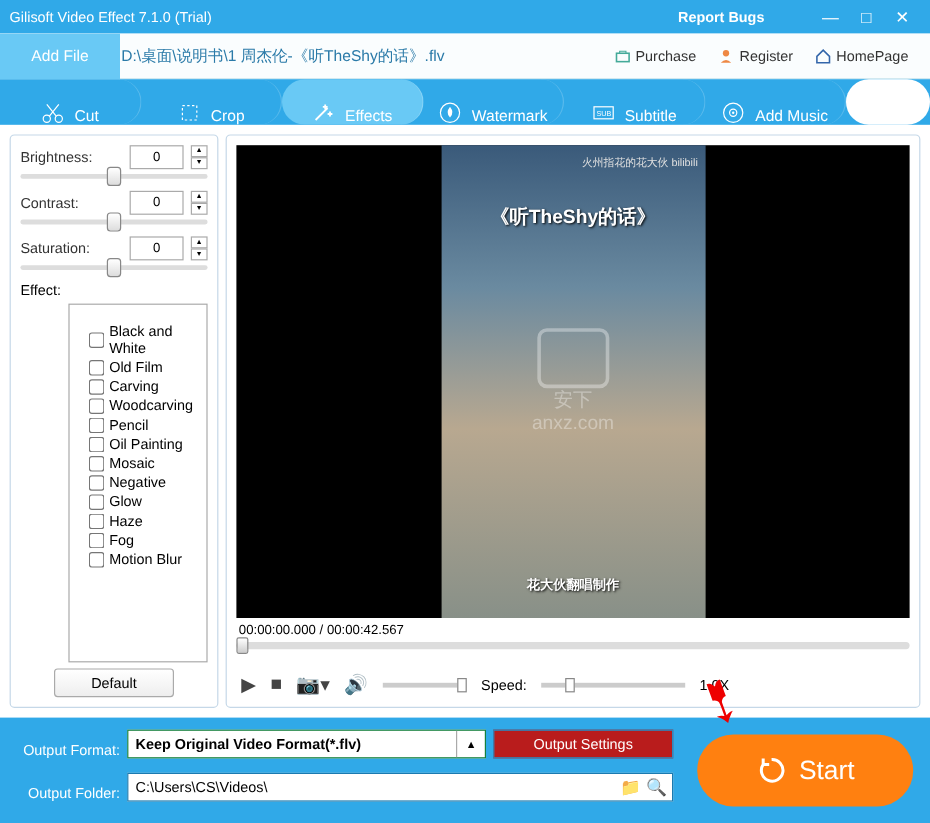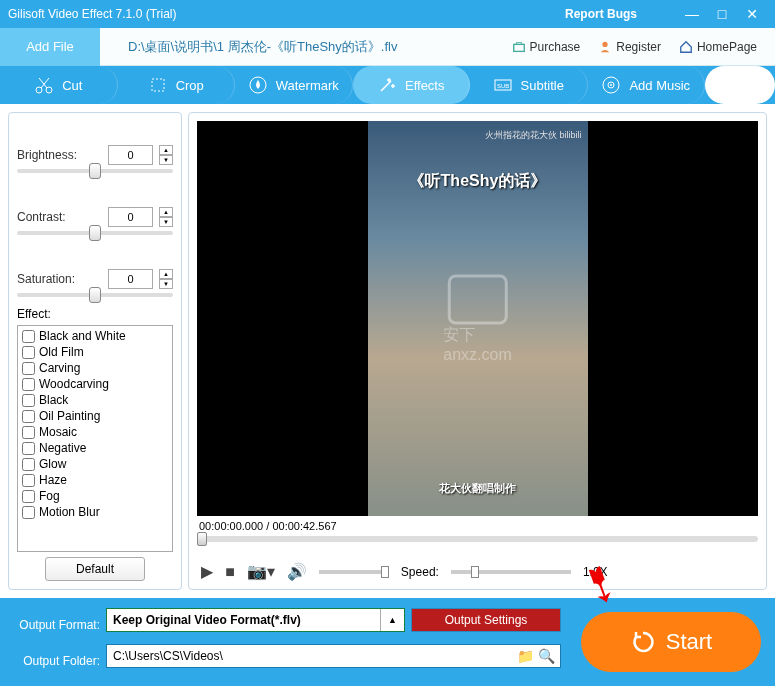--- a/index.html
+++ b/index.html
@@ -5,56 +5,56 @@
 * { margin: 0; padding: 0; box-sizing: border-box; font-family: Arial, sans-serif; }
 body { width: 775px; height: 686px; background: #fff; overflow: hidden; }
 
 .titlebar { height: 28px; background: #30a9e8; display: flex; align-items: center; padding: 0 8px; color: #fff; font-size: 12px; }
 .titlebar-title { flex: 1; font-weight: bold; }
 .titlebar-report { margin-right: 40px; font-weight: bold; cursor: pointer; }
 .titlebar-btn { width: 30px; text-align: center; cursor: pointer; font-size: 14px; }
 
 .toolbar1 { height: 38px; background: #fafdfe; border-bottom: 1px solid #d0e8f0; display: flex; align-items: center; }
 .add-file-btn { height: 38px; width: 100px; background: #69c9f5; color: #fff; display: flex; align-items: center; justify-content: center; font-size: 13px; cursor: pointer; }
-.file-path { flex: 1; padding: 0 28px; color: #2a7aa8; font-size: 13px; }
+.file-path { flex: 1; padding: 0 1px; color: #2a7aa8; font-size: 13px; }
 .link-item { display: flex; align-items: center; gap: 4px; margin-right: 18px; color: #333; font-size: 12px; cursor: pointer; }
 .link-icon { width: 14px; height: 14px; }
 
 .tabs { height: 38px; background: #30a9e8; display: flex; }
-.tab { flex: 1; display: flex; align-items: center; justify-content: center; gap: 8px; color: #fff; font-size: 13px; cursor: pointer; border-right: 1px solid rgba(255,255,255,0.2); border-radius: 19px; }
+.tab { flex: 1; display: flex; align-items: flex-end; justify-content: center; gap: 8px; color: #fff; font-size: 13px; cursor: pointer; border-right: 1px solid rgba(255,255,255,0.2); border-radius: 19px; }
 .tab.active { background: #69c9f5; }
 .tab.last { background: #fff; border: none; max-width: 70px; }
 .tab-icon { width: 20px; height: 20px; }
 
 .main { display: flex; padding: 8px; gap: 6px; height: 494px; }
 .left-panel { width: 174px; border: 1px solid #c5d8e8; border-radius: 4px; padding: 8px; display: flex; flex-direction: column; }
 .slider-group { margin-bottom: 10px; }
-.slider-row { display: flex; align-items: center; gap: 6px; margin-bottom: 4px; margin-top: 24px; }
+.slider-row { display: flex; align-items: center; gap: 6px; margin-bottom: 4px; }
 .slider-label { font-size: 12px; color: #333; flex: 1; }
 .slider-input { width: 45px; height: 20px; border: 1px solid #aaa; text-align: center; font-size: 11px; }
 .spinner-btns { display: flex; flex-direction: column; width: 14px; }
 .spinner-btn { height: 10px; border: 1px solid #aaa; font-size: 6px; text-align: center; line-height: 8px; cursor: pointer; }
 .slider-track { width: 100%; height: 4px; background: #ddd; position: relative; border-radius: 2px; }
 .slider-thumb { position: absolute; width: 12px; height: 16px; background: linear-gradient(#fff,#ddd); border: 1px solid #888; border-radius: 3px; top: -6px; left: 50%; transform: translateX(-50%); }
 
 .effect-section { flex: 1; display: flex; flex-direction: column; }
 .effect-label { font-size: 12px; margin-bottom: 4px; }
-.effect-list { border: 1px solid #aaa; flex: 1; overflow: auto; padding: 2px; }
+.effect-list { border: 1px solid #aaa; flex: 1; overflow: auto; padding: 14px; margin-left: 40px; }
 .effect-item { display: flex; align-items: center; gap: 4px; font-size: 12px; padding: 1px 2px; }
 .effect-chk { width: 13px; height: 13px; }
 .default-btn { margin-top: 5px; width: 100px; height: 24px; align-self: center; border: 1px solid #aaa; background: linear-gradient(#fff,#eee); border-radius: 3px; font-size: 12px; cursor: pointer; }
 
 .right-panel { flex: 1; border: 1px solid #c5d8e8; border-radius: 4px; padding: 8px; display: flex; flex-direction: column; }
 .video-area { flex: 1; background: #000; position: relative; display: flex; justify-content: center; }
 .video-frame { width: 220px; height: 100%; background: linear-gradient(180deg,#3a5a7a 0%,#6a8aa0 30%,#b8a890 60%,#889088 100%); position: relative; overflow: hidden; }
 .video-toptext { position: absolute; top: 8px; right: 6px; color: #e0e0e0; font-size: 9px; }
 .video-title1 { position: absolute; top: 50px; width: 100%; text-align: center; color: #fff; font-size: 16px; font-weight: bold; text-shadow: 1px 1px 2px #000; }
 .video-title2 { position: absolute; top: 78px; width: 100%; text-align: center; color: #fff; font-size: 13px; font-weight: bold; text-shadow: 1px 1px 2px #000; }
 .video-title3 { position: absolute; bottom: 20px; width: 100%; text-align: center; color: #fff; font-size: 11px; font-weight: bold; text-shadow: 1px 1px 2px #000; }
-.watermark { position: absolute; top: 50%; left: 50%; transform: translate(-50%,-50%); color: rgba(255,255,255,0.35); font-size: 16px; }
+.watermark { position: absolute; top: 50%; left: 50%; transform: translate(-50%,-50%); color: rgba(255,255,255,0.35); font-size: 16px; text-align: center; }
 .watermark-box { width: 60px; height: 50px; border: 3px solid rgba(255,255,255,0.35); border-radius: 8px; margin: 0 auto; }
 
 .time-row { font-size: 11px; padding: 4px 2px; }
 .progress-track { height: 6px; background: #ddd; border-radius: 3px; position: relative; margin-bottom: 20px; }
 .progress-thumb { position: absolute; left: 0; top: -4px; width: 10px; height: 14px; background: linear-gradient(#fff,#ccc); border: 1px solid #888; border-radius: 2px; }
 
 .controls-row { display: flex; align-items: center; gap: 12px; padding: 0 4px; }
 .ctrl-icon { font-size: 16px; color: #444; cursor: pointer; }
 .vol-track { width: 70px; height: 4px; background: #ccc; position: relative; }
 .vol-thumb { position: absolute; right: 0; top: -4px; width: 8px; height: 12px; background: #fff; border: 1px solid #888; }
@@ -124,32 +124,32 @@
         <path d="M7 13 L15 3 M13 13 L5 3" stroke="#fff"></path>
       </svg>
     <span>Cut</span>
   </div>
   <div class="tab">
     <svg class="tab-icon" viewBox="0 0 20 20">
         <rect x="4" y="4" width="12" height="12" fill="none" stroke="#fff" stroke-dasharray="2"></rect>
       </svg>
     <span>Crop</span>
   </div>
+  <div class="tab active">
+    <svg class="tab-icon" viewBox="0 0 20 20">
+        <path d="M4 16 L14 6 M12 3 L12 7 M10 5 L14 5 M16 9 L16 13 M14 11 L18 11" stroke="#fff" stroke-width="1.5"></path>
+      </svg>
+    <span>Effects</span>
+  </div>
   <div class="tab">
     <svg class="tab-icon" viewBox="0 0 20 20">
         <circle cx="10" cy="10" r="8" fill="none" stroke="#fff"></circle>
         <path d="M10 5 Q6 10 10 14 Q14 10 10 5" fill="#fff"></path>
       </svg>
     <span>Watermark</span>
-  </div>
-  <div class="tab active">
-    <svg class="tab-icon" viewBox="0 0 20 20">
-        <path d="M4 16 L14 6 M12 3 L12 7 M10 5 L14 5 M16 9 L16 13 M14 11 L18 11" stroke="#fff" stroke-width="1.5"></path>
-      </svg>
-    <span>Effects</span>
   </div>
   <div class="tab">
     <svg class="tab-icon" viewBox="0 0 20 20">
         <rect x="2" y="5" width="16" height="10" fill="none" stroke="#fff"></rect>
         <text x="4" y="13" font-size="6" fill="#fff">SUB</text>
       </svg>
     <span>Subtitle</span>
   </div>
   <div class="tab">
     <svg class="tab-icon" viewBox="0 0 20 20">
@@ -217,21 +217,21 @@
           <div class="effect-item">
             <input type="checkbox" class="effect-chk" style="">
             <span>Carving</span>
           </div>
           <div class="effect-item">
             <input type="checkbox" class="effect-chk" style="">
             <span>Woodcarving</span>
           </div>
           <div class="effect-item">
             <input type="checkbox" class="effect-chk" style="">
-            <span>Black</span>
+            <span>Pencil</span>
           </div>
           <div class="effect-item">
             <input type="checkbox" class="effect-chk" style="">
             <span>Oil Painting</span>
           </div>
           <div class="effect-item">
             <input type="checkbox" class="effect-chk" style="">
             <span>Mosaic</span>
           </div>
           <div class="effect-item">

